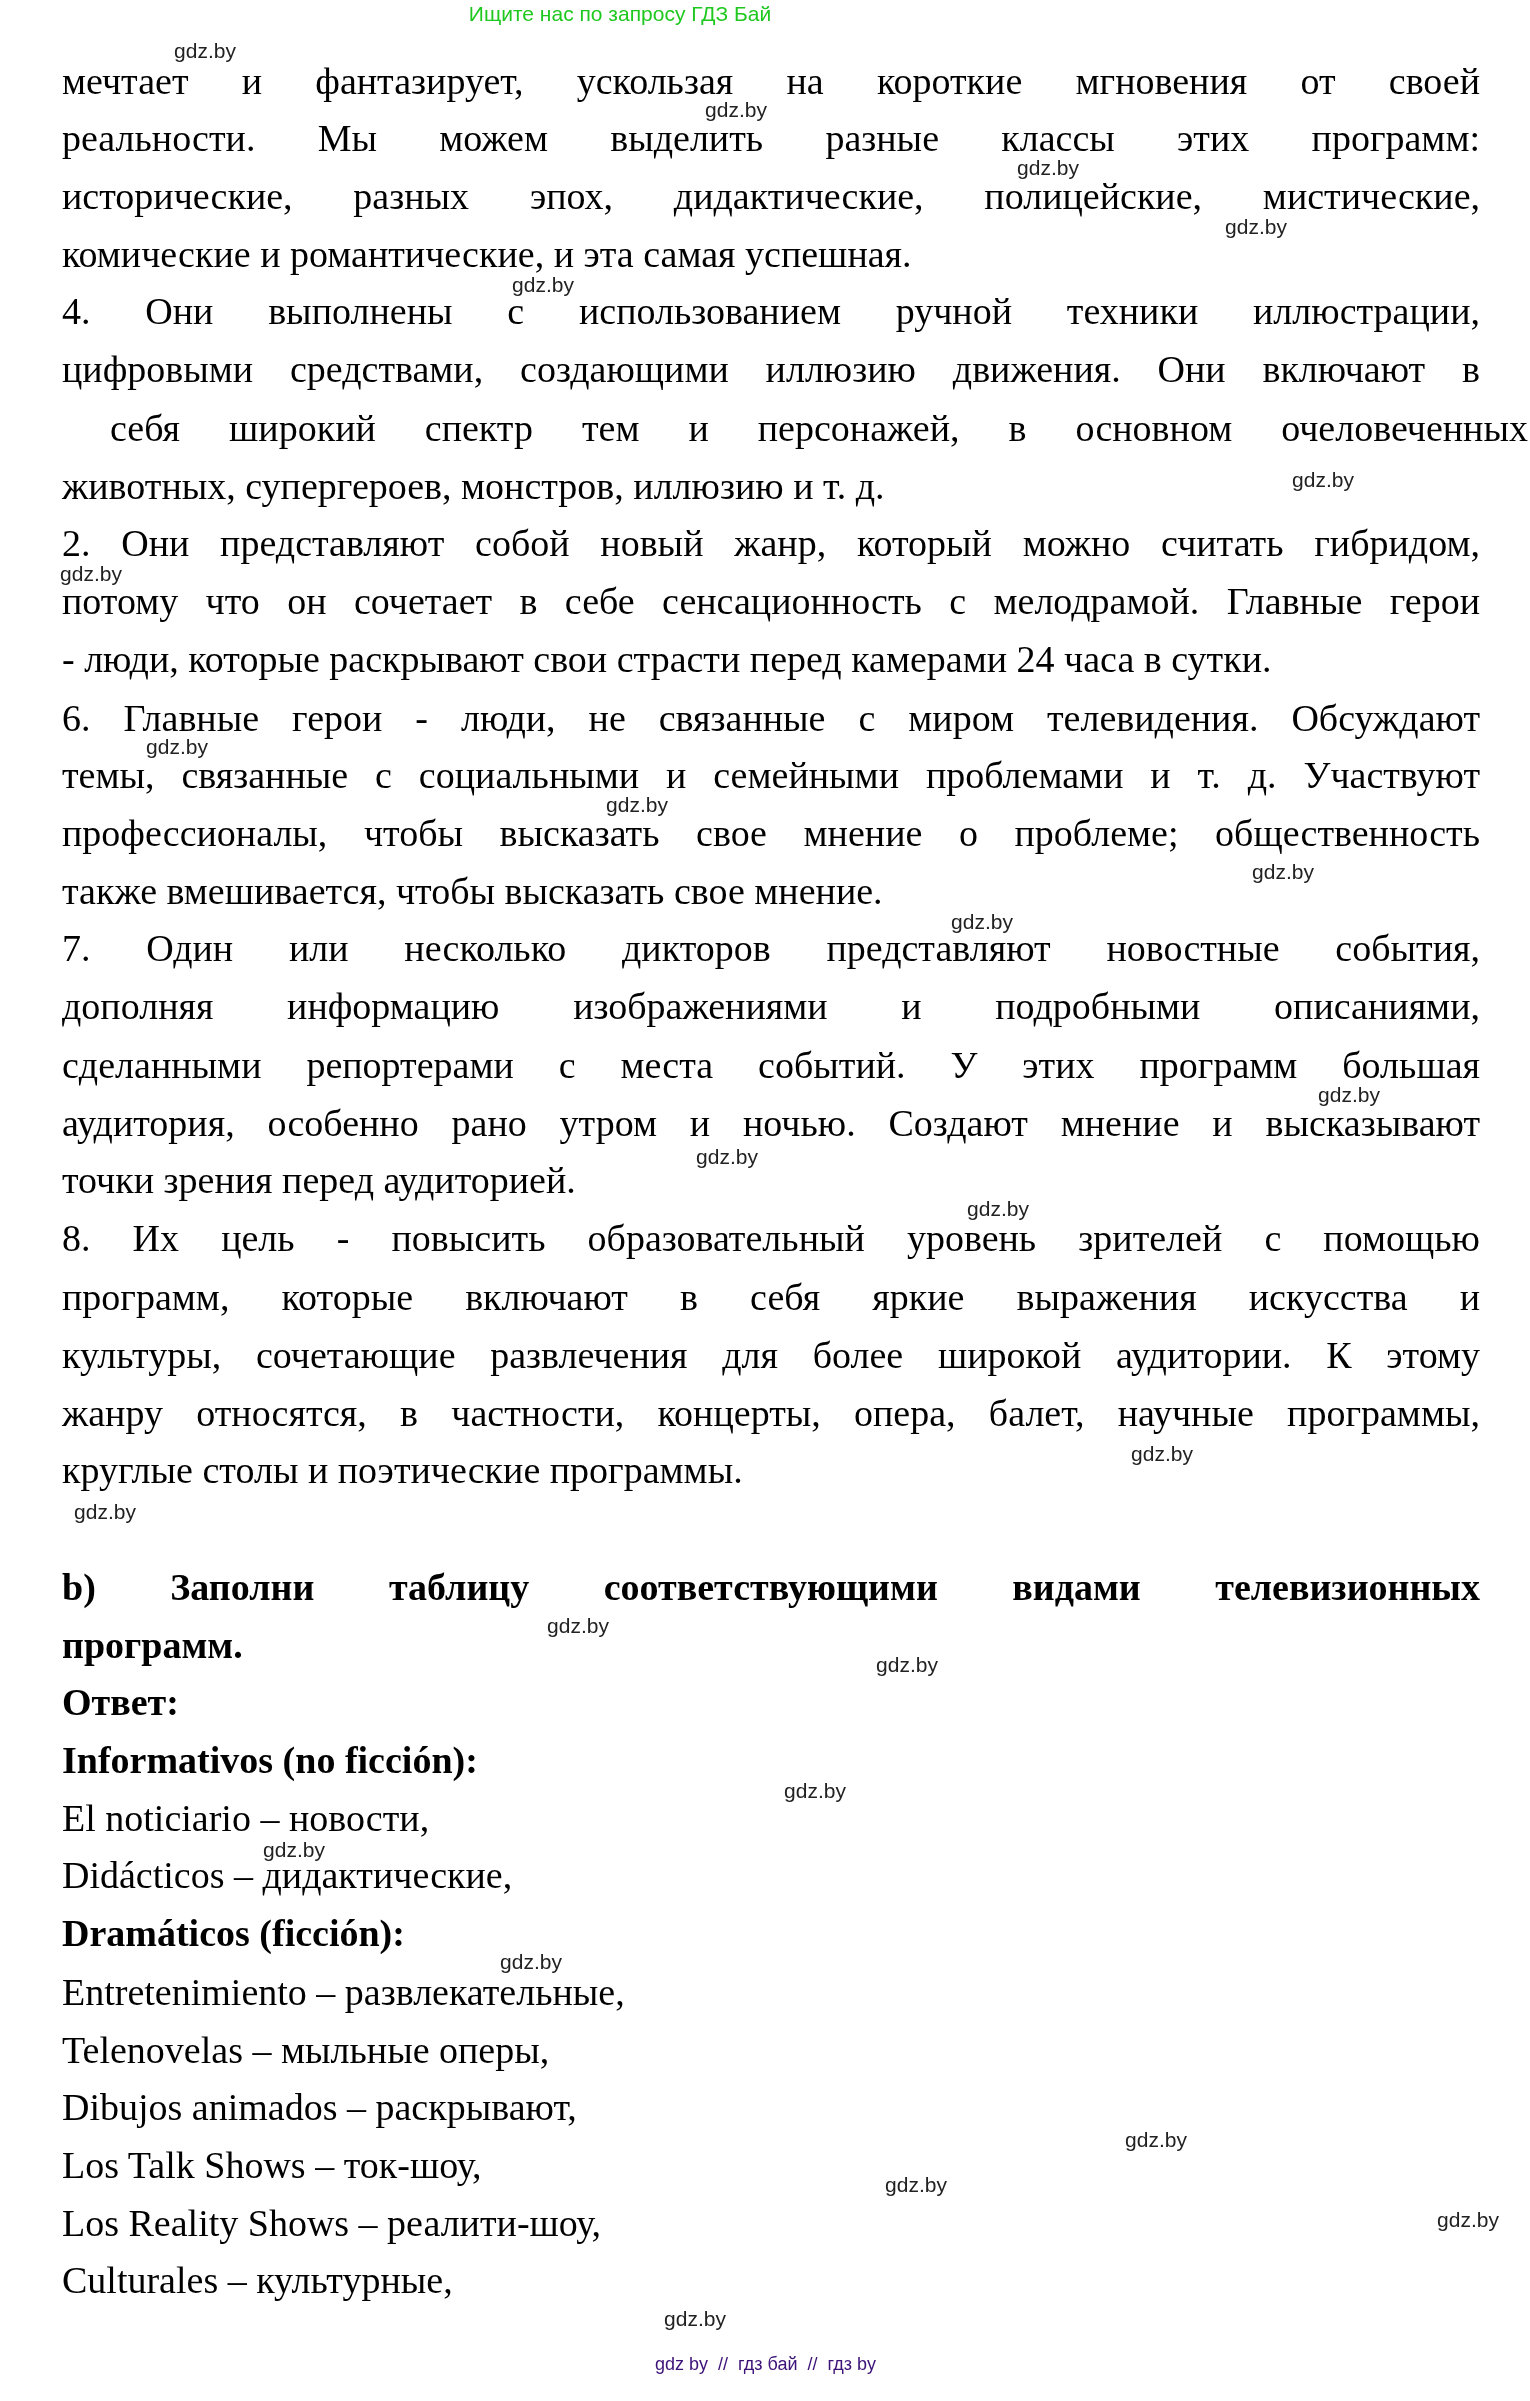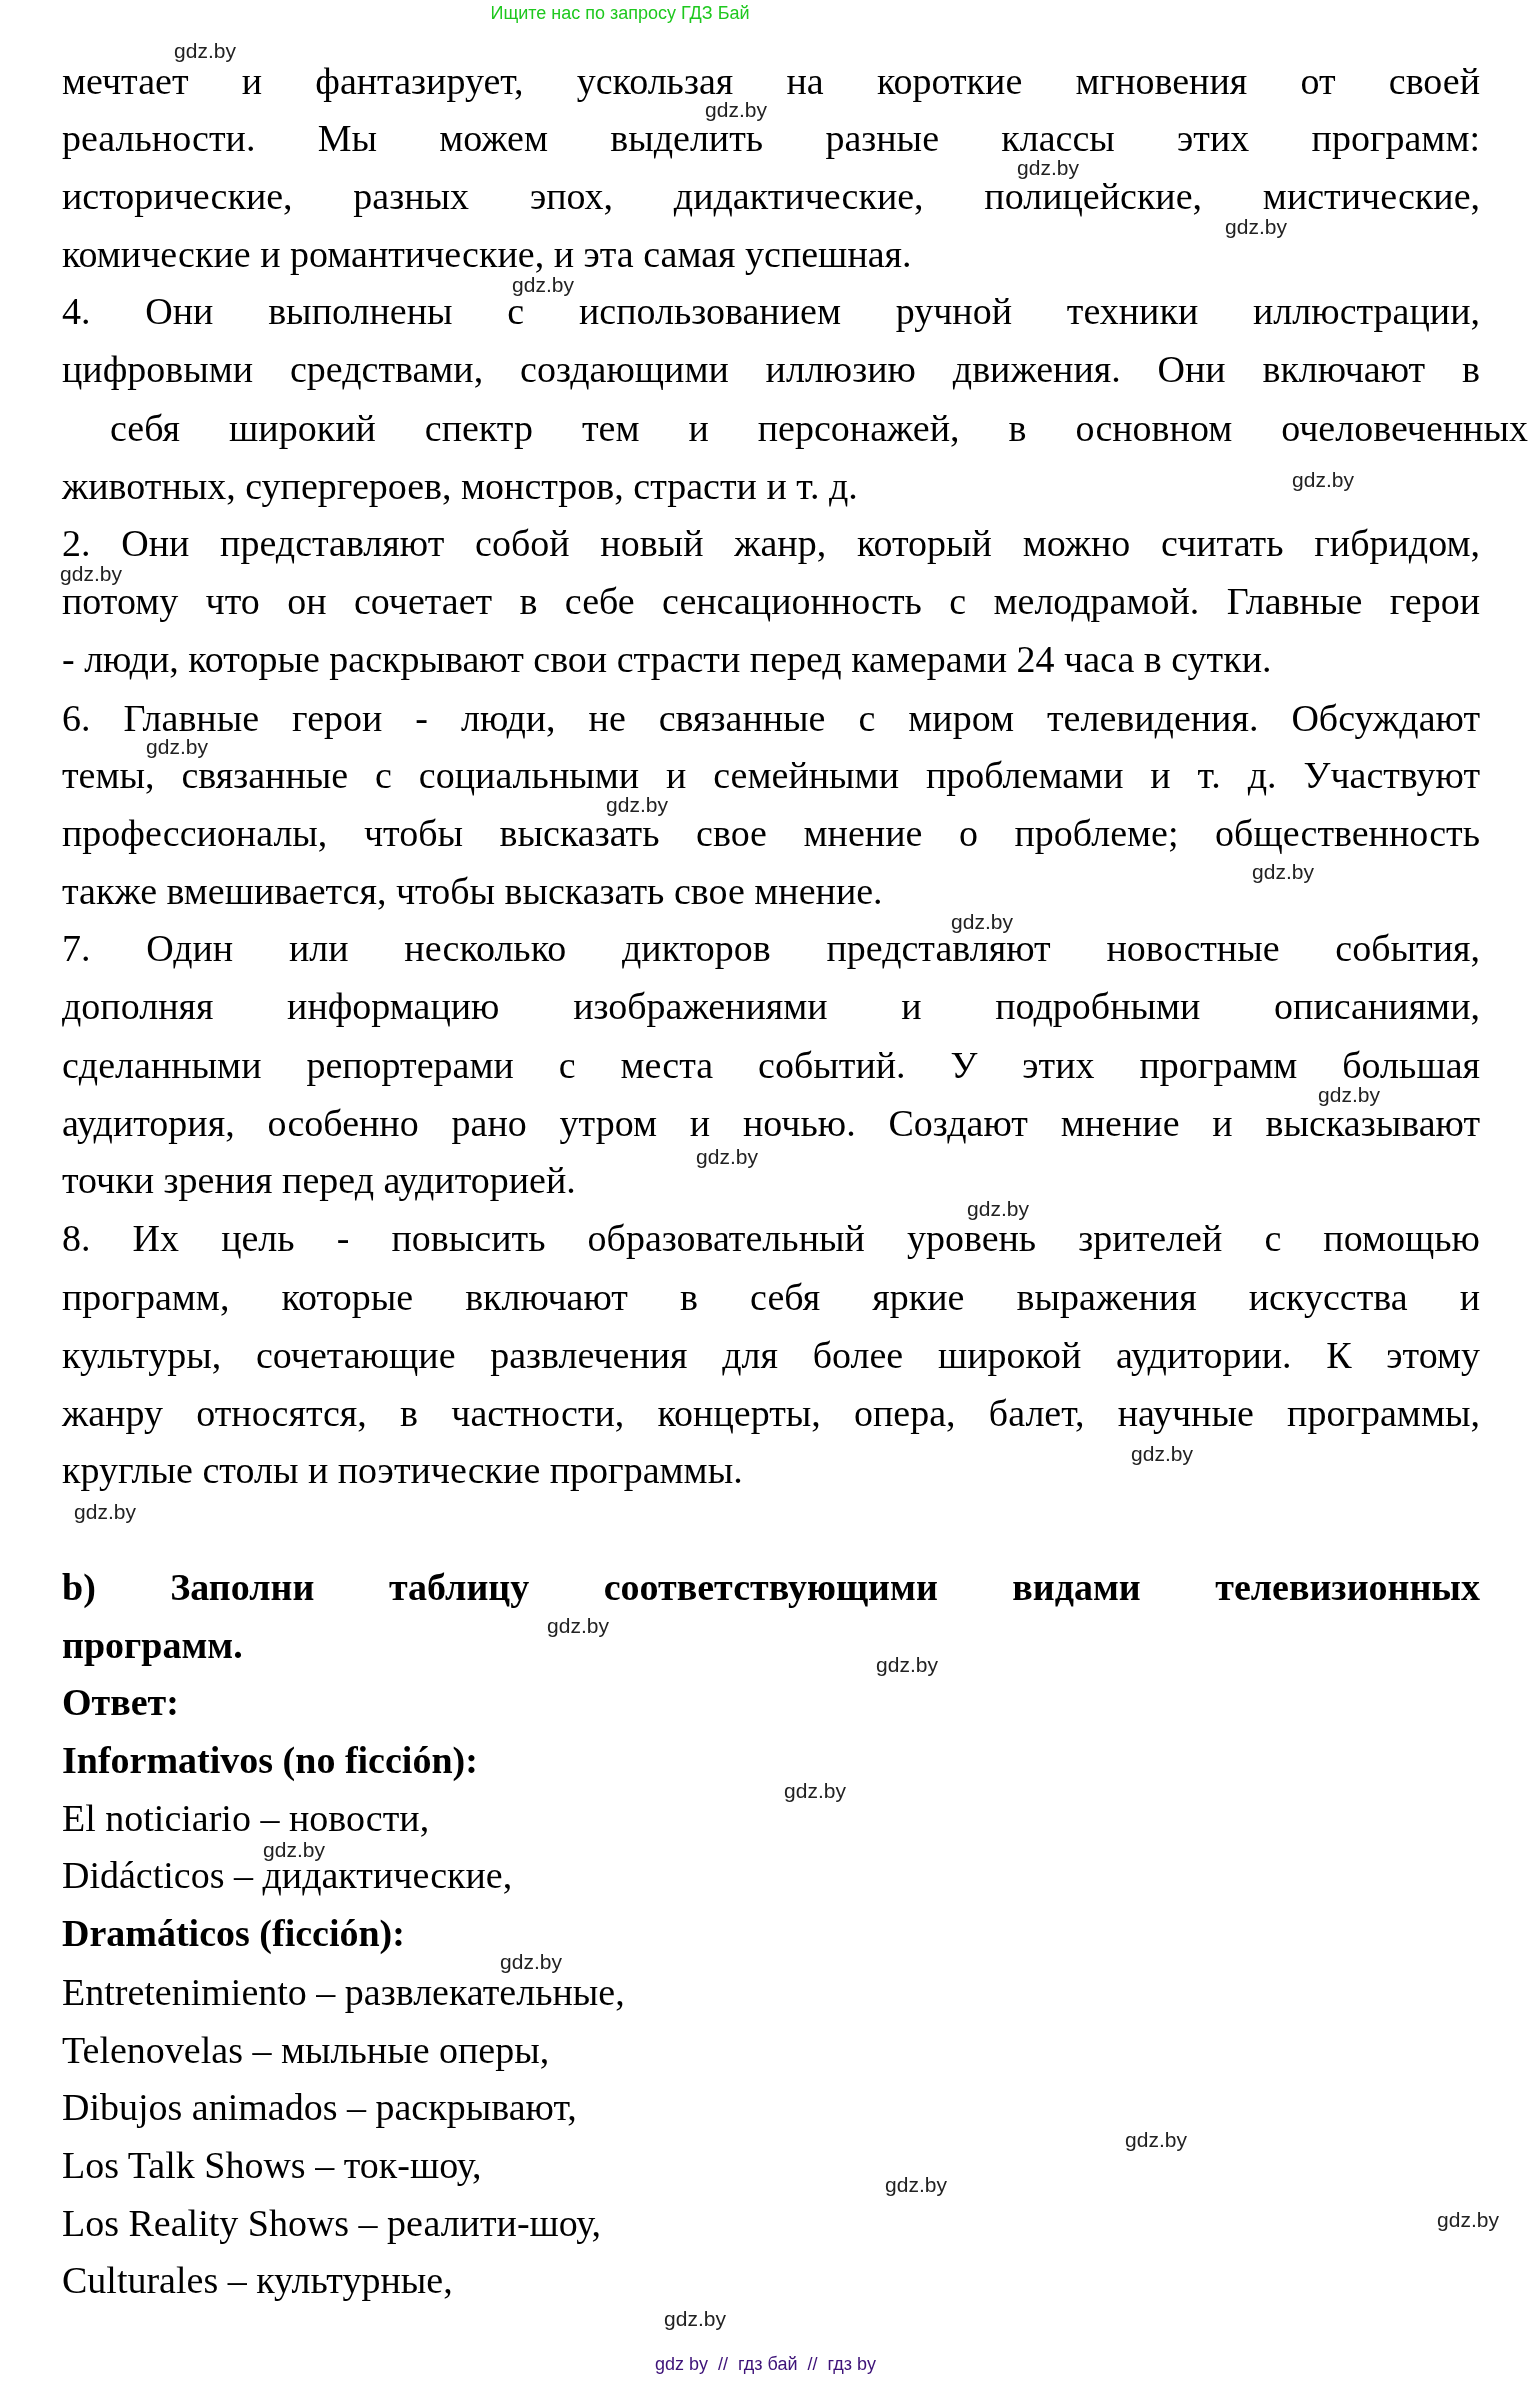--- a/index.html
+++ b/index.html
@@ -1,20 +1,20 @@
 <!DOCTYPE html>
 <html style="font-size:12px"><head>
 <meta charset="utf-8">
 <style>
   html, body { margin: 0; padding: 0; background: #ffffff; }
   body { width: 1531px; height: 2401px; position: relative; overflow: hidden; }
   .top-banner {
     position: absolute; left: 0; width: 1240px; top: 0; height: 30px;
     text-align: center; color: #1ec81e;
-    font-family: "Liberation Sans", sans-serif; font-size: 18px; line-height: 27px;
+    font-family: "Liberation Sans", sans-serif; font-size: 21px; line-height: 27px;
   }
   .line {
     position: absolute; left: 62px; width: 1418px; height: 58px; line-height: 58px;
     font-family: "Liberation Serif", serif; font-size: 38px; color: #000;
     white-space: nowrap;
   }
   .line.justify { text-align: justify; text-align-last: justify; white-space: normal; }
   .line.bold { font-weight: bold; }
   .wm {
     position: absolute; font-family: "Liberation Sans", sans-serif; font-size: 21px;
@@ -33,21 +33,21 @@
 <div class="top-banner">Ищите нас по запросу ГДЗ Бай</div>
 
 <div id="lines">
     <div class="line justify" style="top: 52px;">мечтает и фантазирует, ускользая на короткие мгновения от своей</div>
     <div class="line justify" style="top: 109px;">реальности. Мы можем выделить разные классы этих программ:</div>
     <div class="line justify" style="top: 167px;">исторические, разных эпох, дидактические, полицейские, мистические,</div>
     <div class="line" style="top: 225px;">комические и романтические, и эта самая успешная.</div>
     <div class="line justify" style="top: 282px;">4. Они выполнены с использованием ручной техники иллюстрации,</div>
     <div class="line justify" style="top: 340px;">цифровыми средствами, создающими иллюзию движения. Они включают в</div>
     <div class="line justify" style="top: 399px; margin-left: 48px;">себя широкий спектр тем и персонажей, в основном очеловеченных</div>
-    <div class="line" style="top: 457px;">животных, супергероев, монстров, страсти и т. д.</div>
+    <div class="line" style="top: 457px;">животных, супергероев, монстров, иллюзию и т. д.</div>
     <div class="line justify" style="top: 514px;">2. Они представляют собой новый жанр, который можно считать гибридом,</div>
     <div class="line justify" style="top: 572px; font-family: Liberation Serif, serif;">потому что он сочетает в себе сенсационность с мелодрамой. Главные герои</div>
     <div class="line" style="top: 630px;">- люди, которые раскрывают свои страсти перед камерами 24 часа в сутки.</div>
     <div class="line justify" style="top: 689px;"> 6. Главные герои - люди, не связанные с миром телевидения. Обсуждают</div>
     <div class="line justify" style="top: 746px;">темы, связанные с социальными и семейными проблемами и т. д. Участвуют</div>
     <div class="line justify" style="top: 804px;">профессионалы, чтобы высказать свое мнение о проблеме; общественность</div>
     <div class="line" style="top: 862px;">также вмешивается, чтобы высказать свое мнение.</div>
     <div class="line justify" style="top: 919px;">7. Один или несколько дикторов представляют новостные события,</div>
     <div class="line justify" style="top: 977px;">дополняя информацию изображениями и подробными описаниями,</div>
     <div class="line justify" style="top: 1036px;">сделанными репортерами с места событий. У этих программ большая</div>

